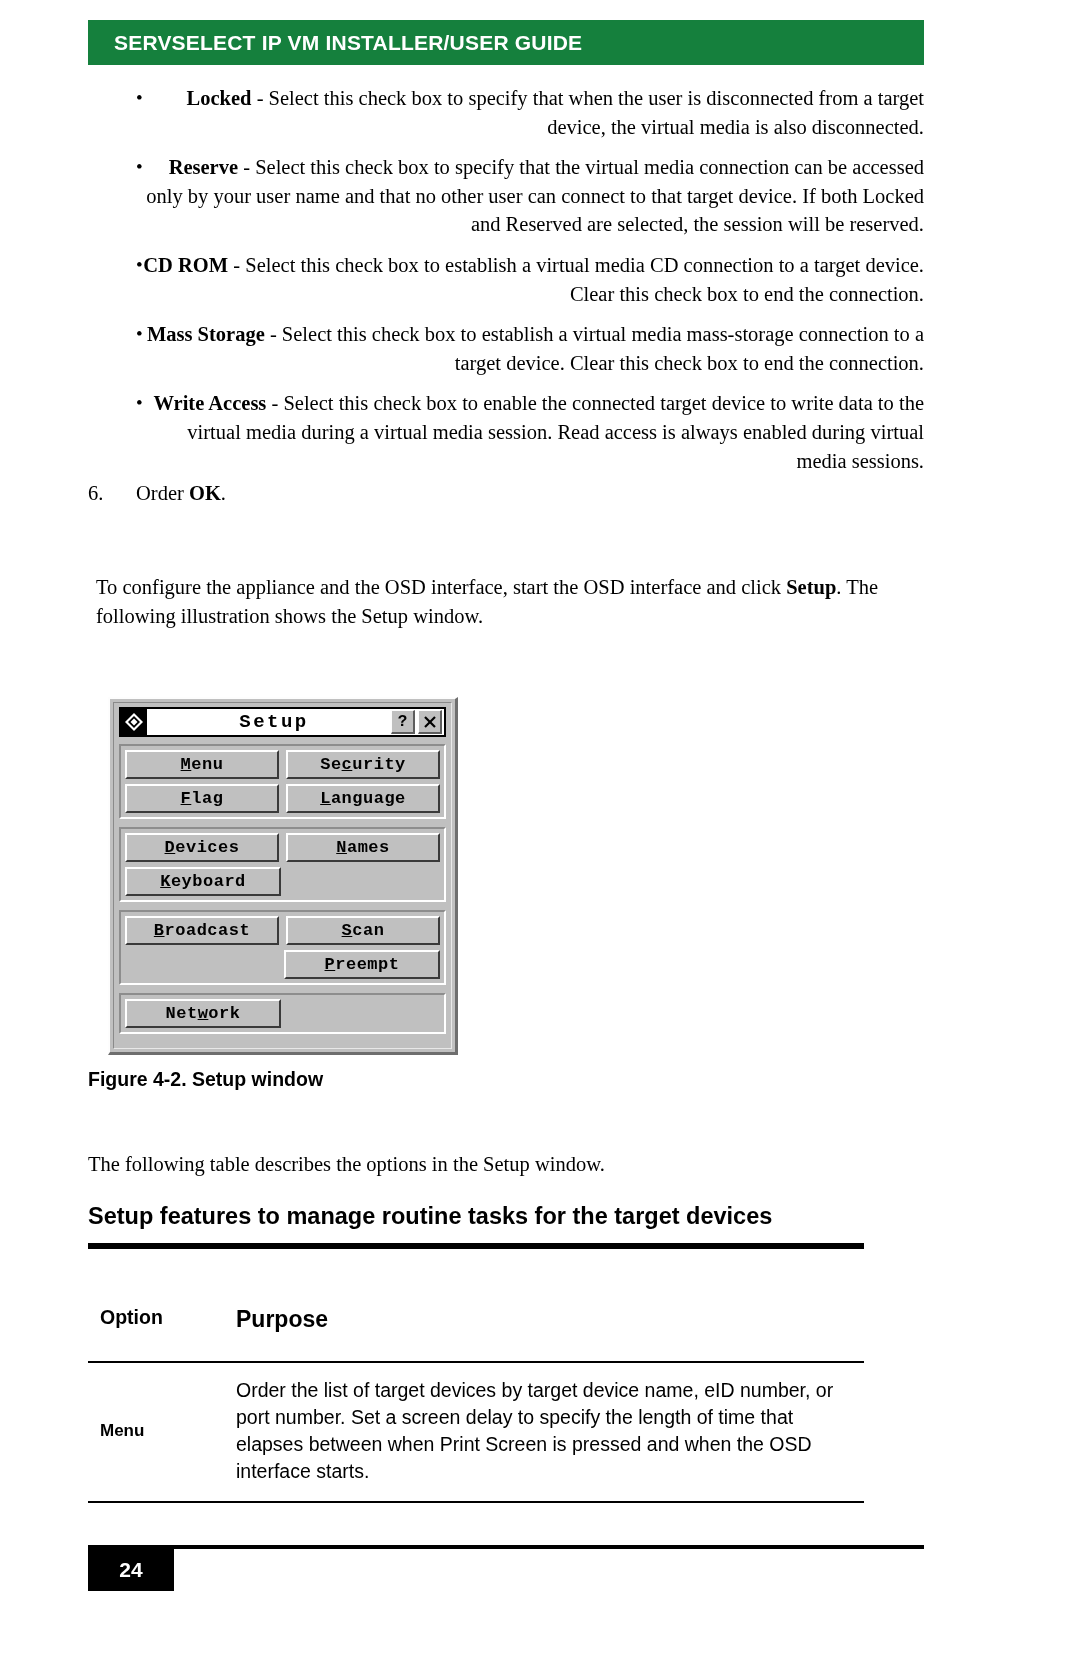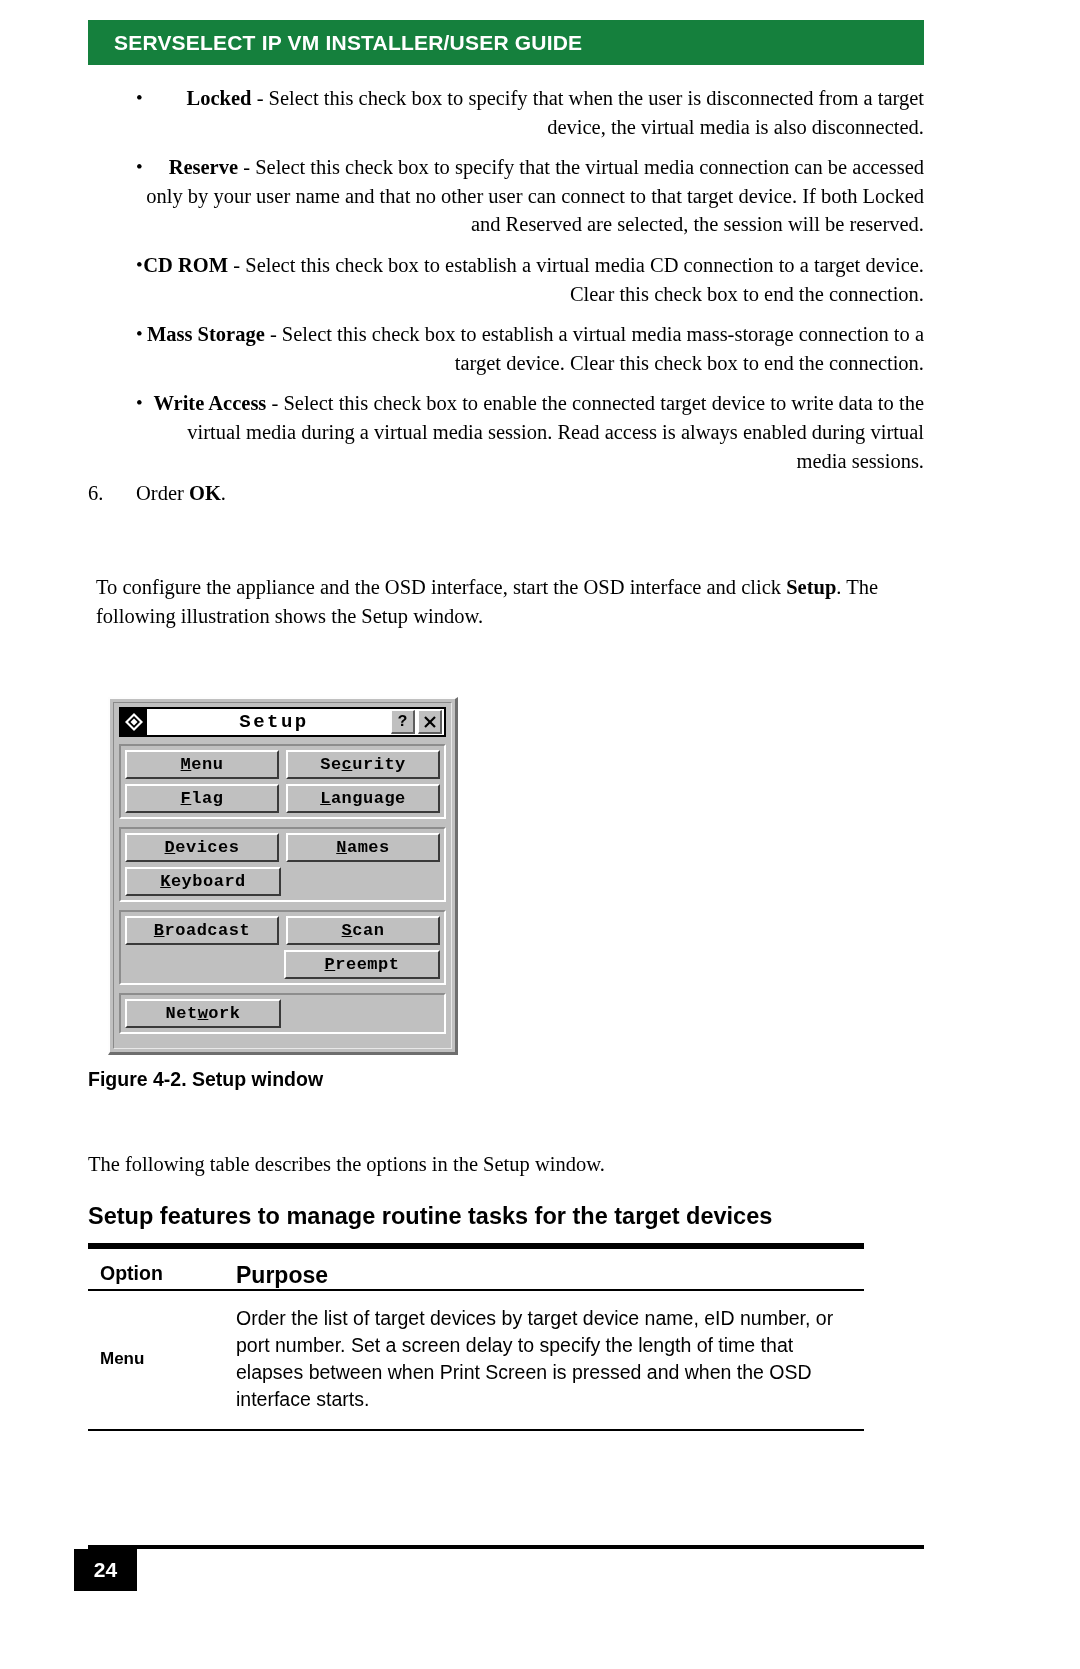--- a/index.html
+++ b/index.html
@@ -150,31 +150,31 @@
     position:absolute;left:88px;top:1203px;width:840px;
     font-family:"Liberation Sans", sans-serif;
     font-weight:bold;font-size:23.5px;white-space:nowrap;
   }
   .tbl{
     position:absolute;left:88px;top:1243px;width:776px;
     font-family:"Liberation Sans", sans-serif;
   }
   .rule-thick{height:6px;background:#000;width:100%;}
   .rule-thin{height:2px;background:#000;width:100%;}
-  .thead{display:flex;padding:13px 0 0 0;}
+  .thead{display:flex;padding:13px 0 28px 0;margin-top:44px;}
   .th-opt{width:148px;flex:0 0 148px;padding-left:12px;font-weight:bold;font-size:19.5px;box-sizing:border-box;}
   .th-pur{flex:1;font-weight:bold;font-size:23px;}
   .trow{display:flex;padding:14px 0 16px 0;}
   .td-opt{width:148px;flex:0 0 148px;padding-left:12px;font-weight:bold;font-size:17px;box-sizing:border-box;display:flex;align-items:center;}
   .td-pur{flex:1;font-size:19.5px;line-height:27px;}
 
   
   .foot-rule{position:absolute;left:88px;top:1545px;width:836px;height:4px;background:#000;}
   .page-num{
-    position:absolute;left:74px;top:1549px;width:63px;height:42px;
+    position:absolute;left:88px;top:1549px;width:86px;height:42px;
     background:#000;color:#fff;
     font-family:"Liberation Sans", sans-serif;font-weight:bold;font-size:21px;
     display:flex;align-items:center;justify-content:center;
   }
 </style>
 </head>
 <body>
 
 <div class="page">
 

